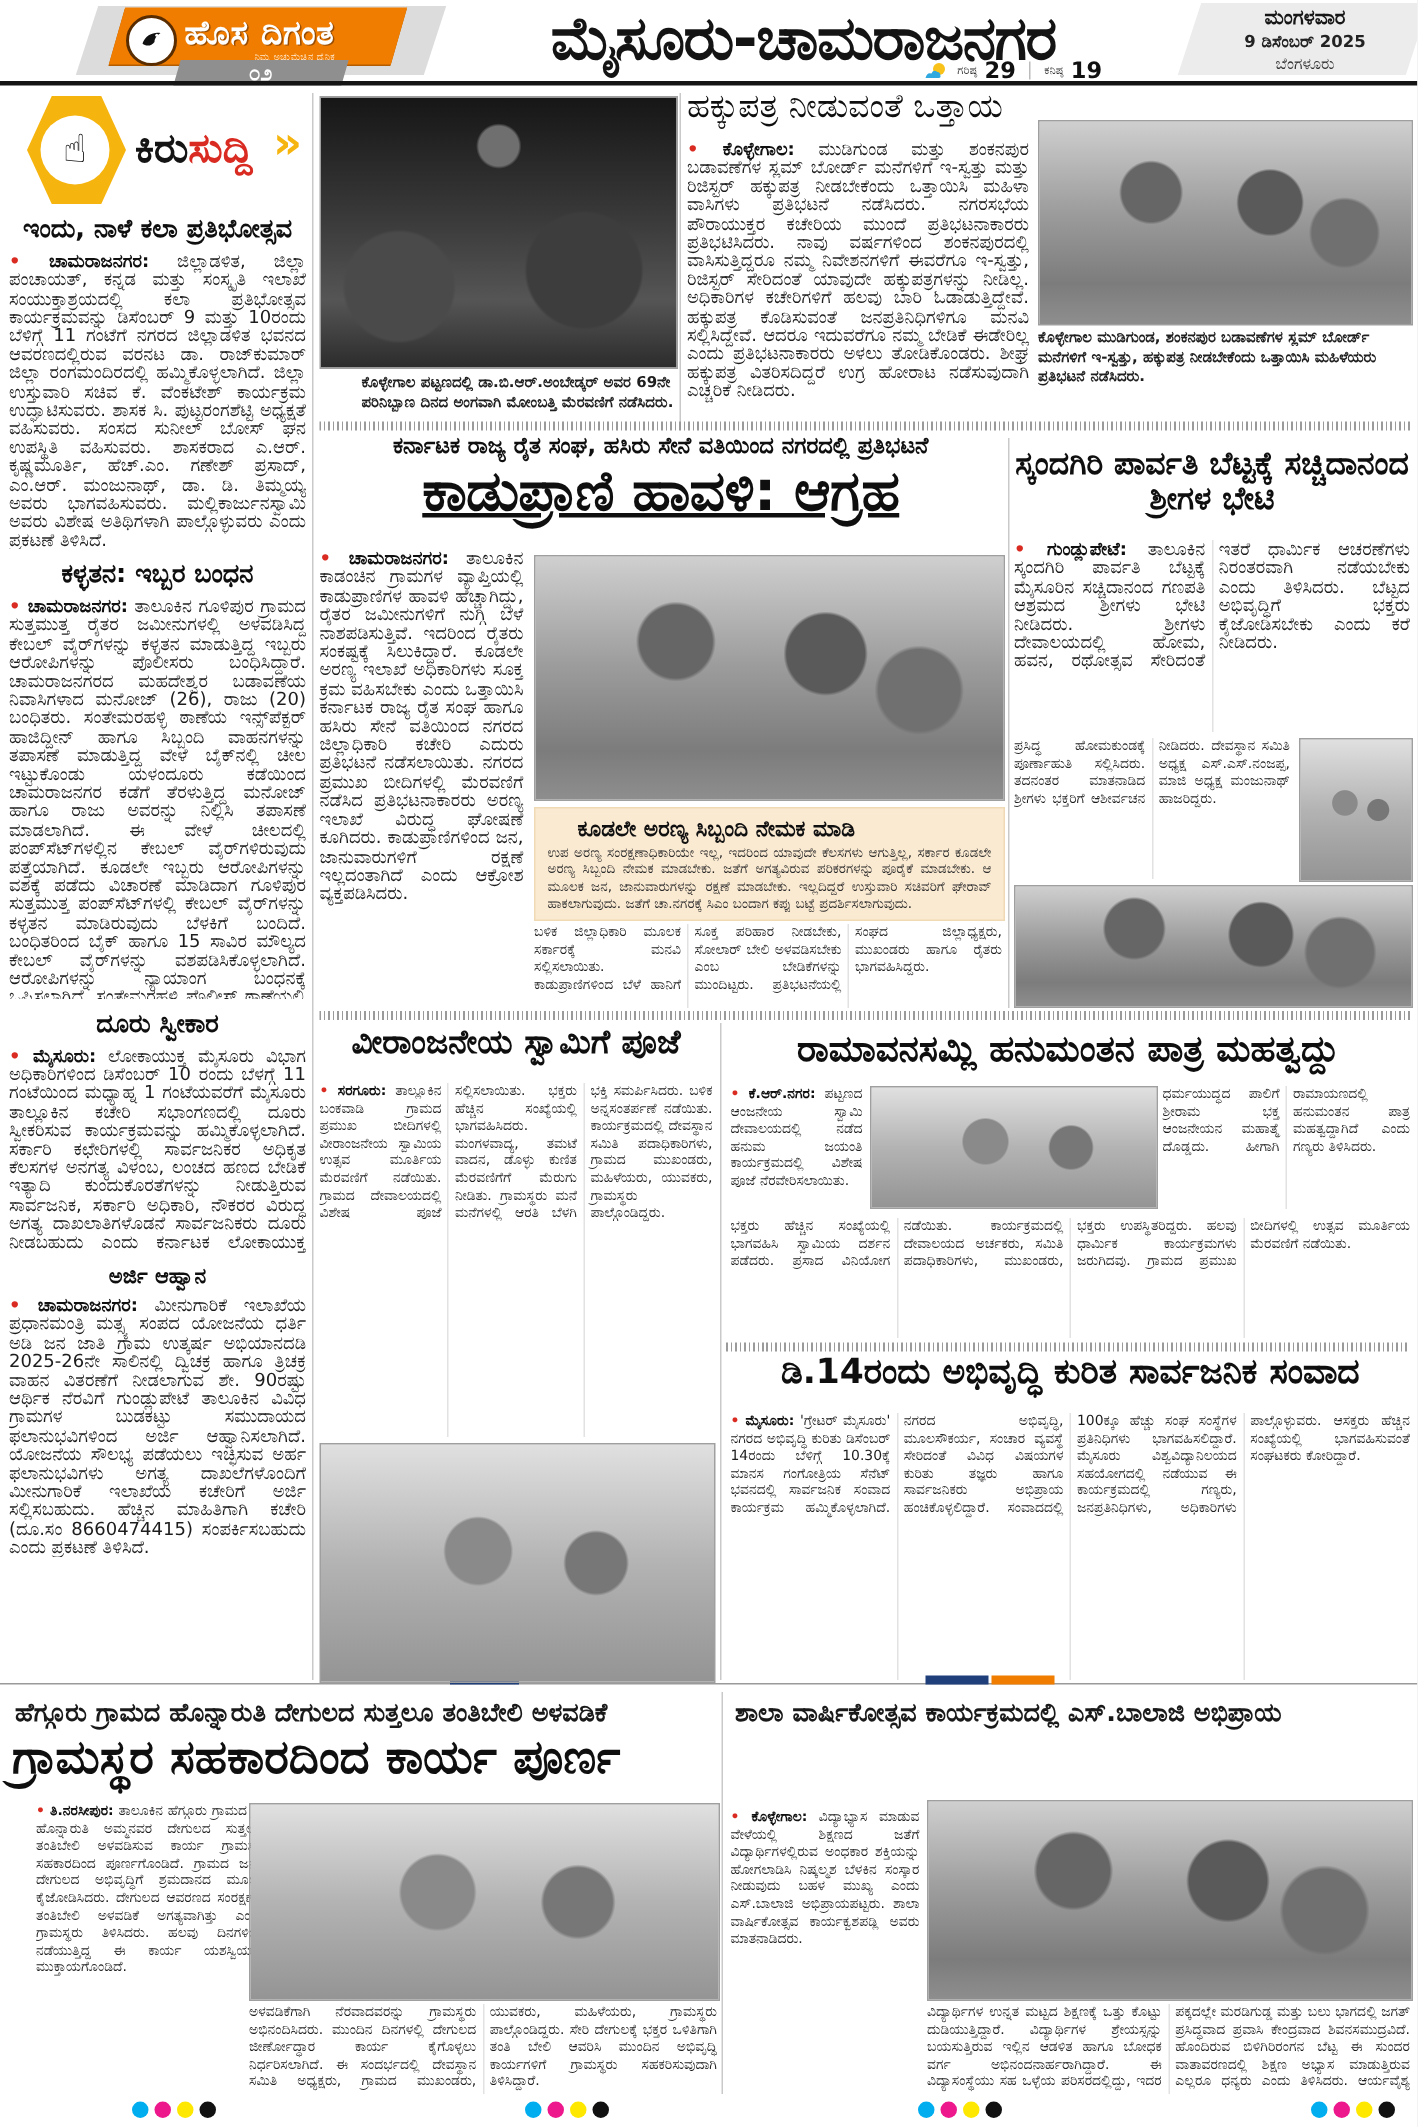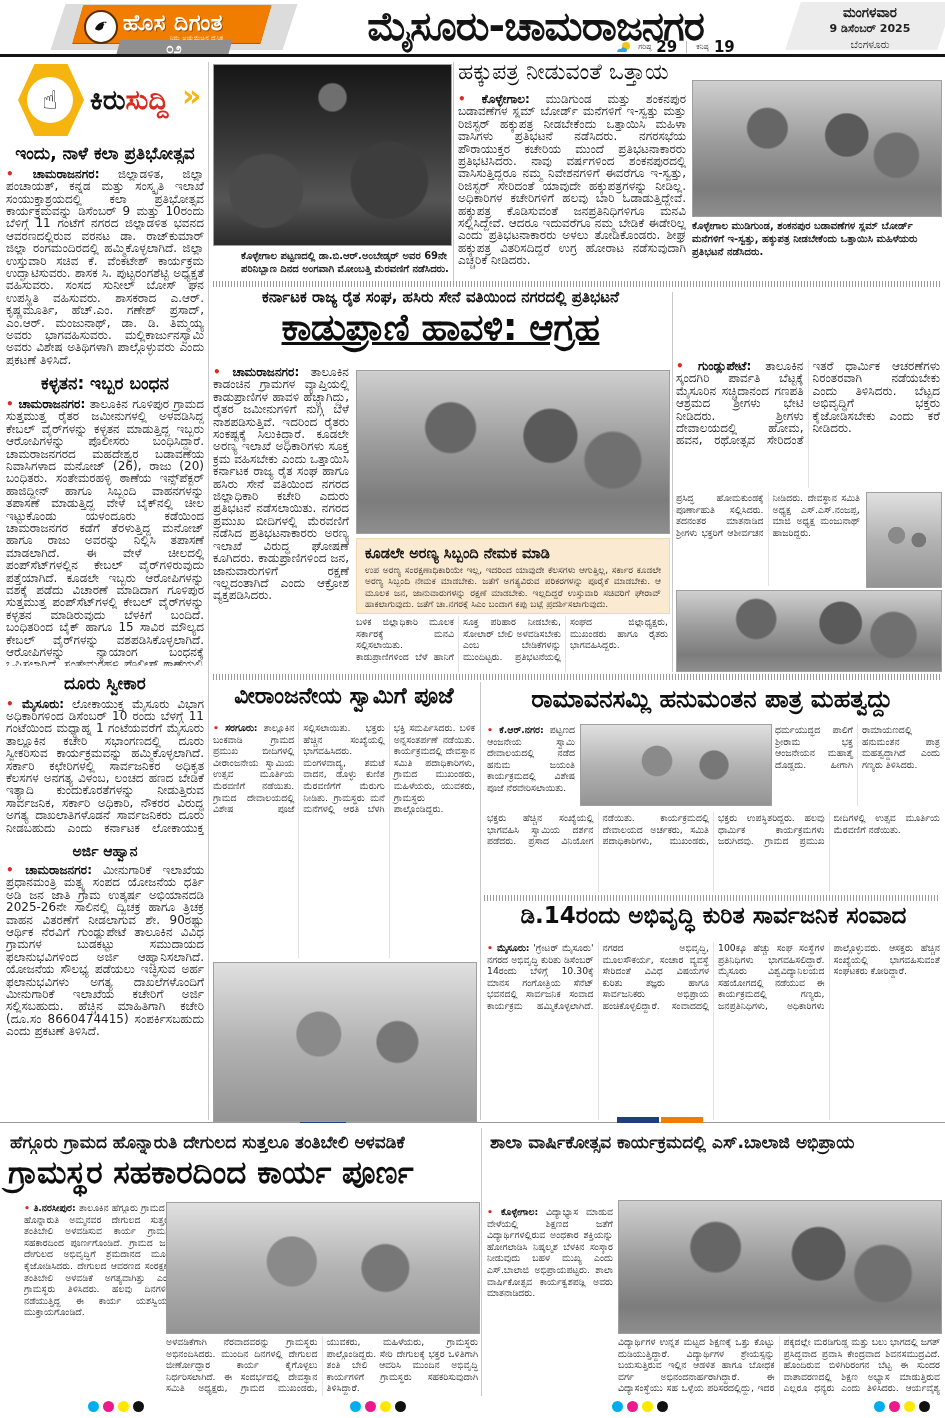--- a/index.html
+++ b/index.html
@@ -63,21 +63,21 @@
   .hexa{position:absolute;left:4px;top:0;width:66px;height:72px;background:#F6B40E;
         clip-path:polygon(25% 0,75% 0,100% 50%,75% 100%,25% 100%,0 50%);}
   .hexa-circle{position:absolute;left:13px;top:13px;width:46px;height:46px;border-radius:50%;background:#fff;
         display:flex;align-items:center;justify-content:center;font-size:26px;color:#111;}
   .badge-title{position:absolute;left:76px;top:20px;font-size:27px;font-weight:bold;letter-spacing:0;}
   .badge-title .t1{color:#141414;}
   .badge-title .t2{color:#D92B21;}
   .chev{position:absolute;top:14px;font-size:30px;font-weight:bold;color:#F6B40E;}
   
   .hi-box{background:#FBEAD2;border:1px solid #f0d9b5;padding:6px 8px;}
-  .hi-title{font-size:14.5px;font-weight:bold;color:#101010;margin-bottom:3px;}
+  .hi-title{font-size:14.5px;font-weight:bold;color:#101010;margin-bottom:3px;margin-left:20px;}
   .hi-body{font-size:9px;line-height:11.3px;text-align:justify;color:#2a2a2a;}
   .tab{height:6px;}
   .dotrow{display:flex;gap:4px;}
   .dot{width:11px;height:11px;border-radius:50%;}
 </style>
 </head>
 <body>
 
 <div class="page">
 
@@ -197,20 +197,21 @@
     <span class="dl">ಚಾಮರಾಜನಗರ:</span>
     <span>ತಾಲೂಕಿನ ಕಾಡಂಚಿನ ಗ್ರಾಮಗಳ ವ್ಯಾಪ್ತಿಯಲ್ಲಿ ಕಾಡುಪ್ರಾಣಿಗಳ ಹಾವಳಿ ಹೆಚ್ಚಾಗಿದ್ದು, ರೈತರ ಜಮೀನುಗಳಿಗೆ ನುಗ್ಗಿ ಬೆಳೆ ನಾಶಪಡಿಸುತ್ತಿವೆ. ಇದರಿಂದ ರೈತರು ಸಂಕಷ್ಟಕ್ಕೆ ಸಿಲುಕಿದ್ದಾರೆ. ಕೂಡಲೇ ಅರಣ್ಯ ಇಲಾಖೆ ಅಧಿಕಾರಿಗಳು ಸೂಕ್ತ ಕ್ರಮ ವಹಿಸಬೇಕು ಎಂದು ಒತ್ತಾಯಿಸಿ ಕರ್ನಾಟಕ ರಾಜ್ಯ ರೈತ ಸಂಘ ಹಾಗೂ ಹಸಿರು ಸೇನೆ ವತಿಯಿಂದ ನಗರದ ಜಿಲ್ಲಾಧಿಕಾರಿ ಕಚೇರಿ ಎದುರು ಪ್ರತಿಭಟನೆ ನಡೆಸಲಾಯಿತು. ನಗರದ ಪ್ರಮುಖ ಬೀದಿಗಳಲ್ಲಿ ಮೆರವಣಿಗೆ ನಡೆಸಿದ ಪ್ರತಿಭಟನಾಕಾರರು ಅರಣ್ಯ ಇಲಾಖೆ ವಿರುದ್ಧ ಘೋಷಣೆ ಕೂಗಿದರು. ಕಾಡುಪ್ರಾಣಿಗಳಿಂದ ಜನ, ಜಾನುವಾರುಗಳಿಗೆ ರಕ್ಷಣೆ ಇಲ್ಲದಂತಾಗಿದೆ ಎಂದು ಆಕ್ರೋಶ ವ್ಯಕ್ತಪಡಿಸಿದರು.</span>
   </div>
   <div class="abs photo ph-mid" style="left:356px;top:370px;width:312px;height:162px;"></div>
   <div class="abs hi-box" style="left:356px;top:538px;width:296px;height:62px;">
     <div class="hi-title">ಕೂಡಲೇ ಅರಣ್ಯ ಸಿಬ್ಬಂದಿ ನೇಮಕ ಮಾಡಿ</div>
     <div class="hi-body" style="max-height:44px;overflow:hidden;">ಉಪ ಅರಣ್ಯ ಸಂರಕ್ಷಣಾಧಿಕಾರಿಯೇ ಇಲ್ಲ, ಇದರಿಂದ ಯಾವುದೇ ಕೆಲಸಗಳು ಆಗುತ್ತಿಲ್ಲ, ಸರ್ಕಾರ ಕೂಡಲೇ ಅರಣ್ಯ ಸಿಬ್ಬಂದಿ ನೇಮಕ ಮಾಡಬೇಕು. ಜತೆಗೆ ಅಗತ್ಯವಿರುವ ಪರಿಕರಗಳನ್ನು ಪೂರೈಕೆ ಮಾಡಬೇಕು. ಆ ಮೂಲಕ ಜನ, ಜಾನುವಾರುಗಳನ್ನು ರಕ್ಷಣೆ ಮಾಡಬೇಕು. ಇಲ್ಲದಿದ್ದರೆ ಉಸ್ತುವಾರಿ ಸಚಿವರಿಗೆ ಘೇರಾವ್ ಹಾಕಲಾಗುವುದು. ಜತೆಗೆ ಚಾ.ನಗರಕ್ಕೆ ಸಿಎಂ ಬಂದಾಗ ಕಪ್ಪು ಬಟ್ಟೆ ಪ್ರದರ್ಶಿಸಲಾಗುವುದು.</div>
   </div>
   <div class="abs body-txt cols3 small-txt" style="left:356px;top:616px;width:312px;height:56px;">ಬಳಿಕ ಜಿಲ್ಲಾಧಿಕಾರಿ ಮೂಲಕ ಸರ್ಕಾರಕ್ಕೆ ಮನವಿ ಸಲ್ಲಿಸಲಾಯಿತು. ಕಾಡುಪ್ರಾಣಿಗಳಿಂದ ಬೆಳೆ ಹಾನಿಗೆ ಸೂಕ್ತ ಪರಿಹಾರ ನೀಡಬೇಕು, ಸೋಲಾರ್ ಬೇಲಿ ಅಳವಡಿಸಬೇಕು ಎಂಬ ಬೇಡಿಕೆಗಳನ್ನು ಮುಂದಿಟ್ಟರು. ಪ್ರತಿಭಟನೆಯಲ್ಲಿ ಸಂಘದ ಜಿಲ್ಲಾಧ್ಯಕ್ಷರು, ಮುಖಂಡರು ಹಾಗೂ ರೈತರು ಭಾಗವಹಿಸಿದ್ದರು.</div>
 
+  <div class="abs hl" style="left:676px;top:298px;width:264px;font-size:21px;">ಸ್ಕಂದಗಿರಿ ಪಾರ್ವತಿ ಬೆಟ್ಟಕ್ಕೆ ಸಚ್ಚಿದಾನಂದ ಶ್ರೀಗಳ ಭೇಟಿ</div>
   <div class="abs body-txt cols2" style="left:676px;top:360px;width:264px;height:128px;">
     <span class="dl">ಗುಂಡ್ಲುಪೇಟೆ:</span>
     <span>ತಾಲೂಕಿನ ಸ್ಕಂದಗಿರಿ ಪಾರ್ವತಿ ಬೆಟ್ಟಕ್ಕೆ ಮೈಸೂರಿನ ಸಚ್ಚಿದಾನಂದ ಗಣಪತಿ ಆಶ್ರಮದ ಶ್ರೀಗಳು ಭೇಟಿ ನೀಡಿದರು. ಶ್ರೀಗಳು ದೇವಾಲಯದಲ್ಲಿ ಹೋಮ, ಹವನ, ರಥೋತ್ಸವ ಸೇರಿದಂತೆ ಇತರೆ ಧಾರ್ಮಿಕ ಆಚರಣೆಗಳು ನಿರಂತರವಾಗಿ ನಡೆಯಬೇಕು ಎಂದು ತಿಳಿಸಿದರು. ಬೆಟ್ಟದ ಅಭಿವೃದ್ಧಿಗೆ ಭಕ್ತರು ಕೈಜೋಡಿಸಬೇಕು ಎಂದು ಕರೆ ನೀಡಿದರು.</span>
   </div>
   <div class="abs body-txt cols2 small-txt" style="left:676px;top:492px;width:184px;height:94px;">ಪ್ರಸಿದ್ಧ ಹೋಮಕುಂಡಕ್ಕೆ ಪೂರ್ಣಾಹುತಿ ಸಲ್ಲಿಸಿದರು. ತದನಂತರ ಮಾತನಾಡಿದ ಶ್ರೀಗಳು ಭಕ್ತರಿಗೆ ಆಶೀರ್ವಚನ ನೀಡಿದರು. ದೇವಸ್ಥಾನ ಸಮಿತಿ ಅಧ್ಯಕ್ಷ ಎಸ್.ಎಸ್.ನಂಜಪ್ಪ, ಮಾಜಿ ಅಧ್ಯಕ್ಷ ಮಂಜುನಾಥ್ ಹಾಜರಿದ್ದರು.</div>
   <div class="abs photo ph-lite" style="left:866px;top:492px;width:74px;height:94px;"></div>
   <div class="abs photo ph-mid" style="left:676px;top:590px;width:264px;height:80px;"></div>
 
   <div class="abs hl" style="left:213px;top:684px;width:262px;font-size:22px;">ವೀರಾಂಜನೇಯ ಸ್ವಾಮಿಗೆ ಪೂಜೆ</div>
   <div class="abs body-txt cols3 small-txt" style="left:213px;top:722px;width:262px;height:236px;">

